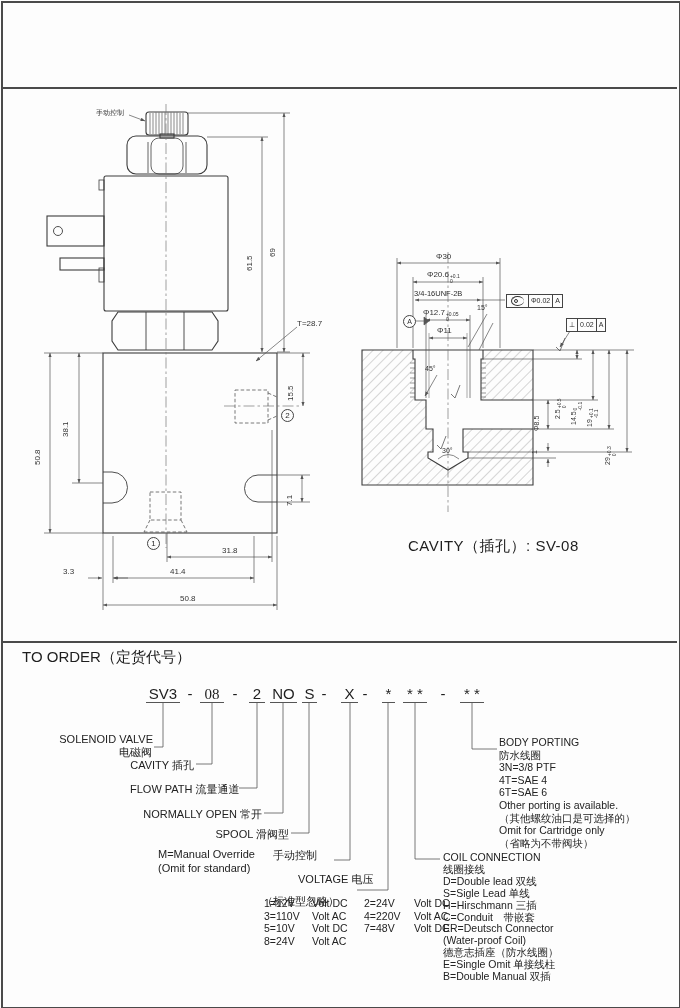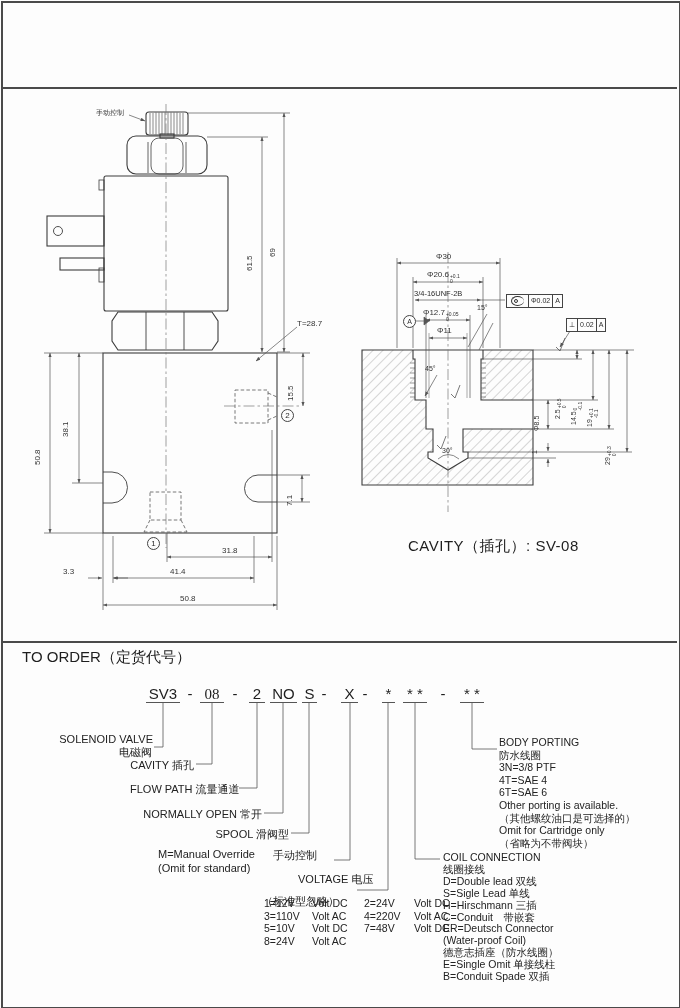--- a/index.html
+++ b/index.html
@@ -284,21 +284,21 @@
     <div>COIL CONNECTION</div>
     <div>线圈接线</div>
     <div>D=Double lead 双线</div>
     <div>S=Sigle Lead 单线</div>
     <div>H=Hirschmann 三插</div>
     <div>C=Conduit　带嵌套</div>
     <div>ER=Deutsch Connector</div>
     <div>(Water-proof Coil)</div>
     <div>德意志插座（防水线圈）</div>
     <div>E=Single Omit 单接线柱</div>
-    <div>B=Conduit Spade 双插</div>
+    <div>B=Double Manual 双插</div>
   </div>
 
   <div class="t small" style="left:499px;top:736px;line-height:12.6px;">
     <div>BODY PORTING</div>
     <div>防水线圈</div>
     <div>3N=3/8 PTF</div>
     <div>4T=SAE 4</div>
     <div>6T=SAE 6</div>
     <div>Other porting is available.</div>
     <div>（其他螺纹油口是可选择的）</div>

